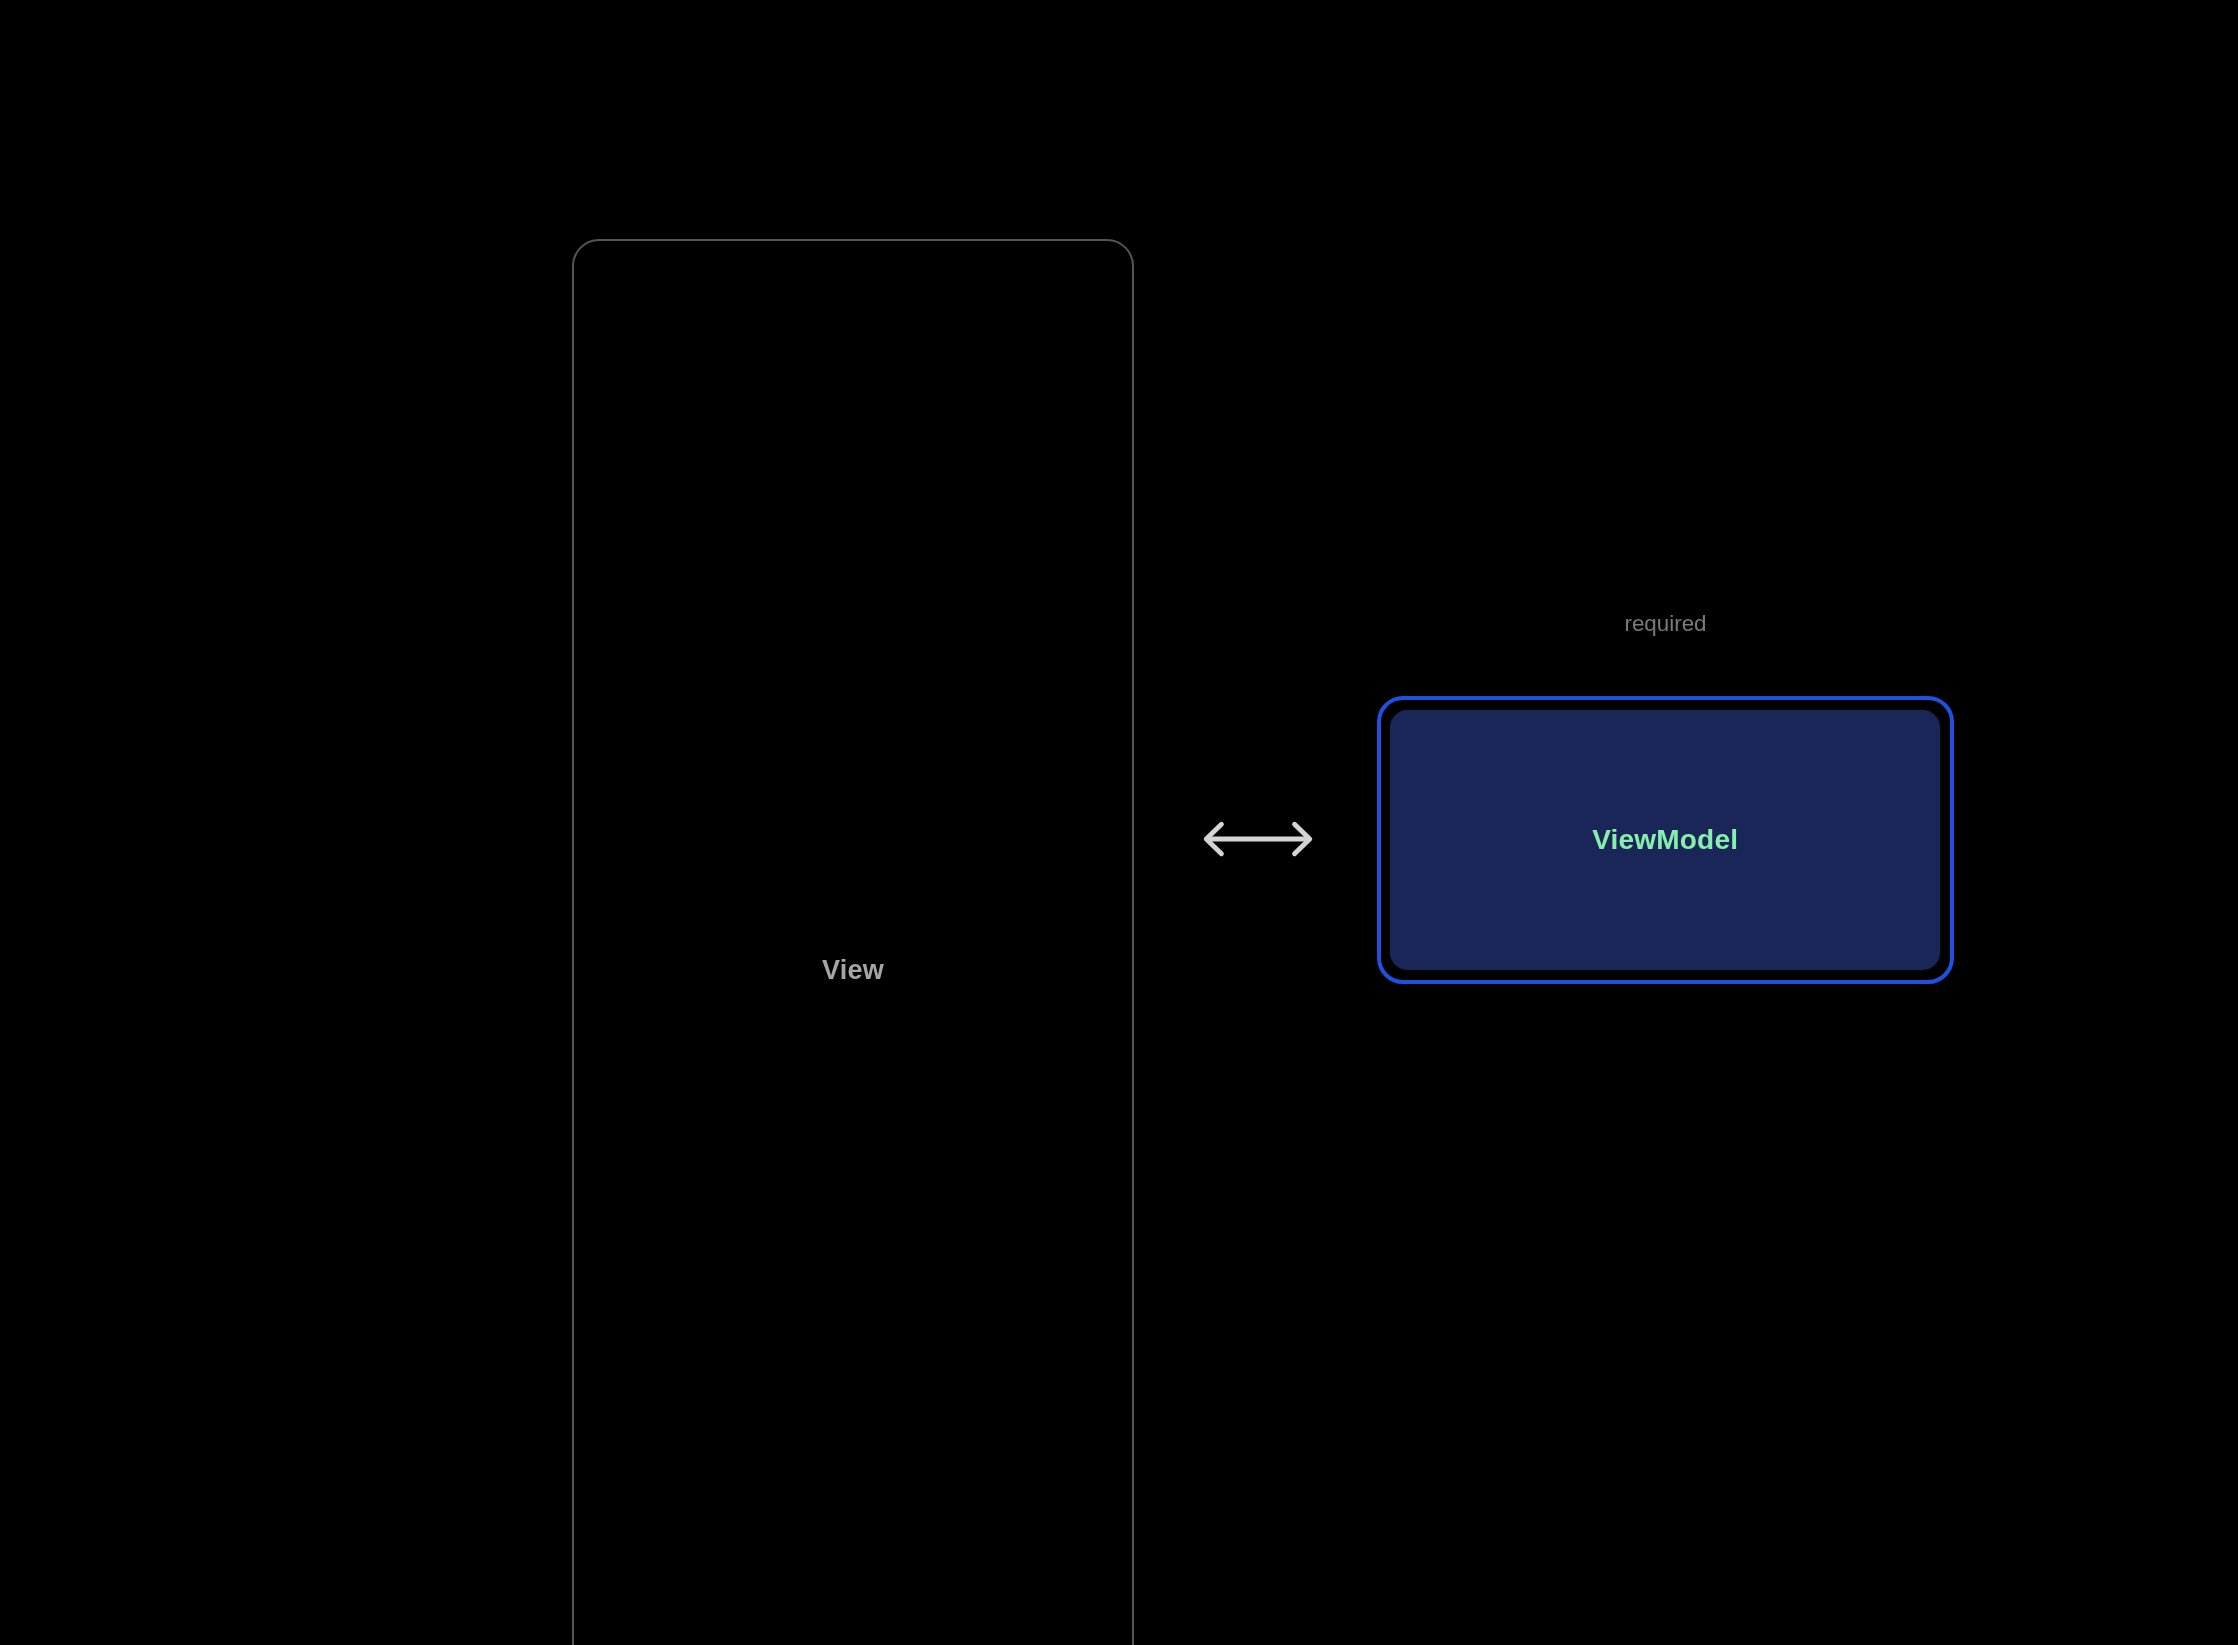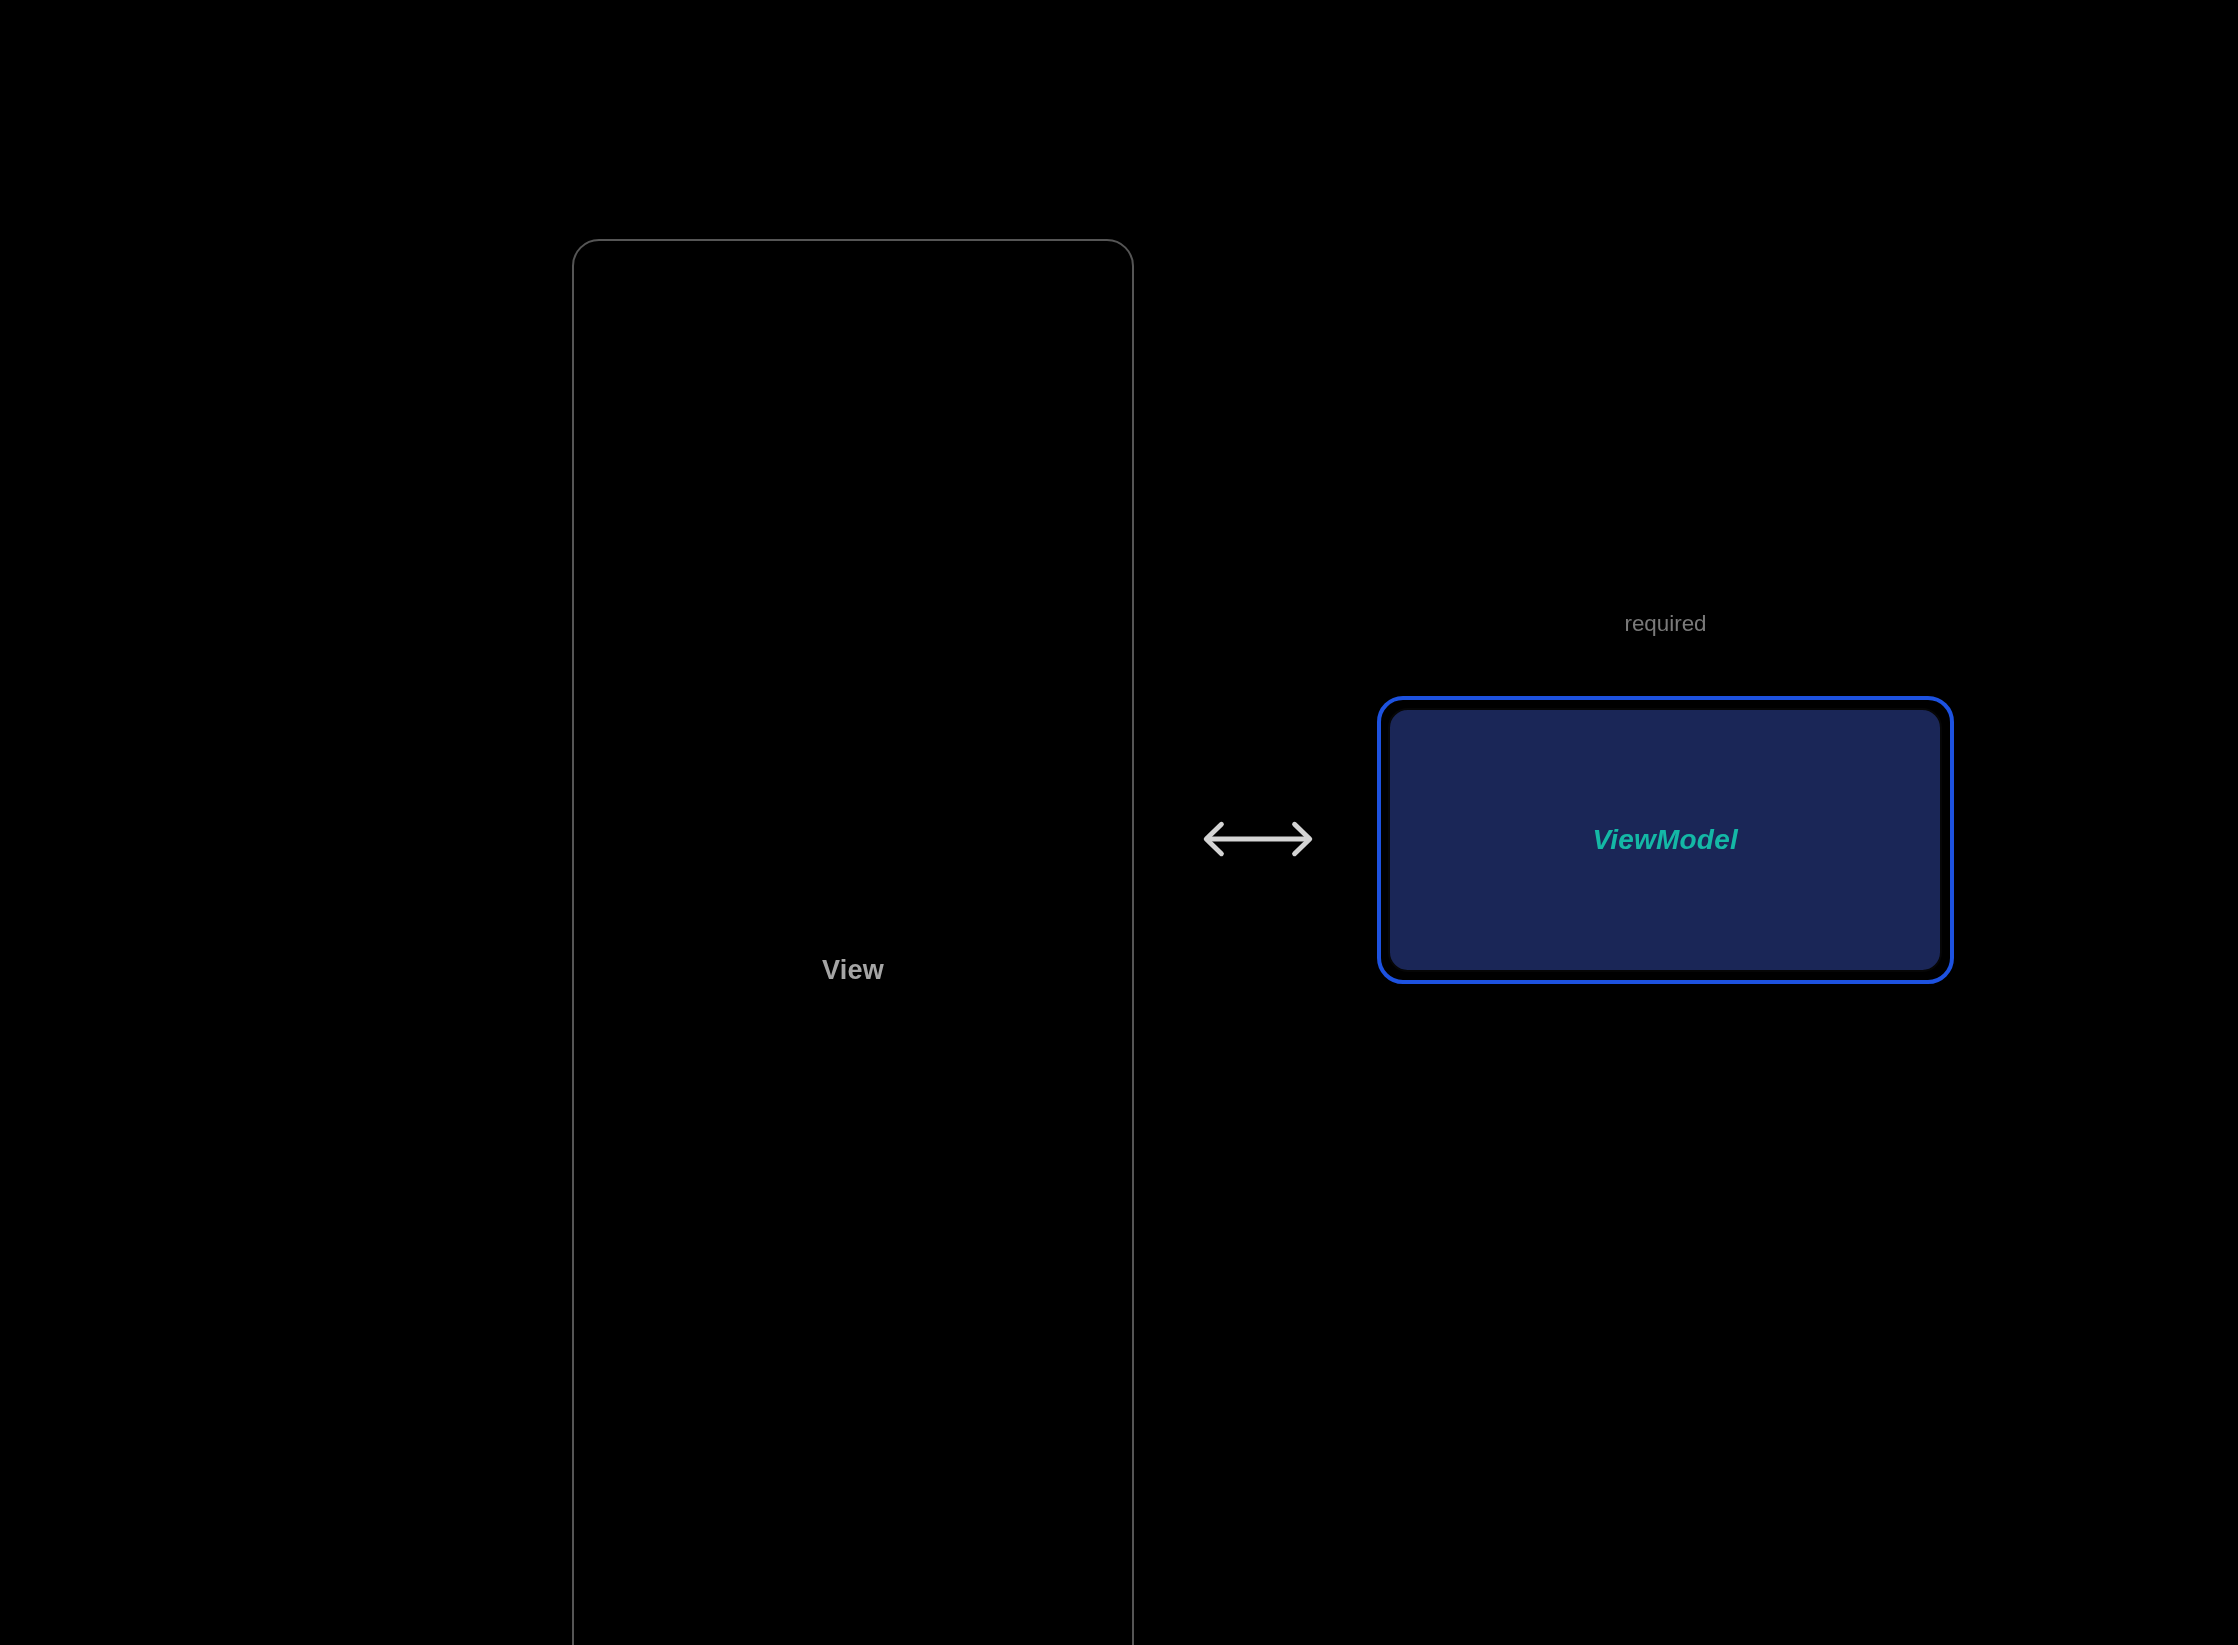--- a/index.html
+++ b/index.html
@@ -94,25 +94,24 @@
     background: #1a2657;
     border: 2.2px solid #060606;
     border-radius: 19.7px;
     display: flex;
     align-items: center;
     justify-content: center;
   }
   .vm-label {
     font-size: 28px;
     font-weight: bold;
-    color: #14b8a6;
+    color: #86efac;
     letter-spacing: 0.2px;
     line-height: 1;
     user-select: none;
-    font-style: italic;
   }
 
   .vm-annotation {
     position: absolute;
     left: 1377px;
     top: 613px;
     width: 577px;
     text-align: center;
     font-size: 22.4px;
     color: #7a7a7a;

